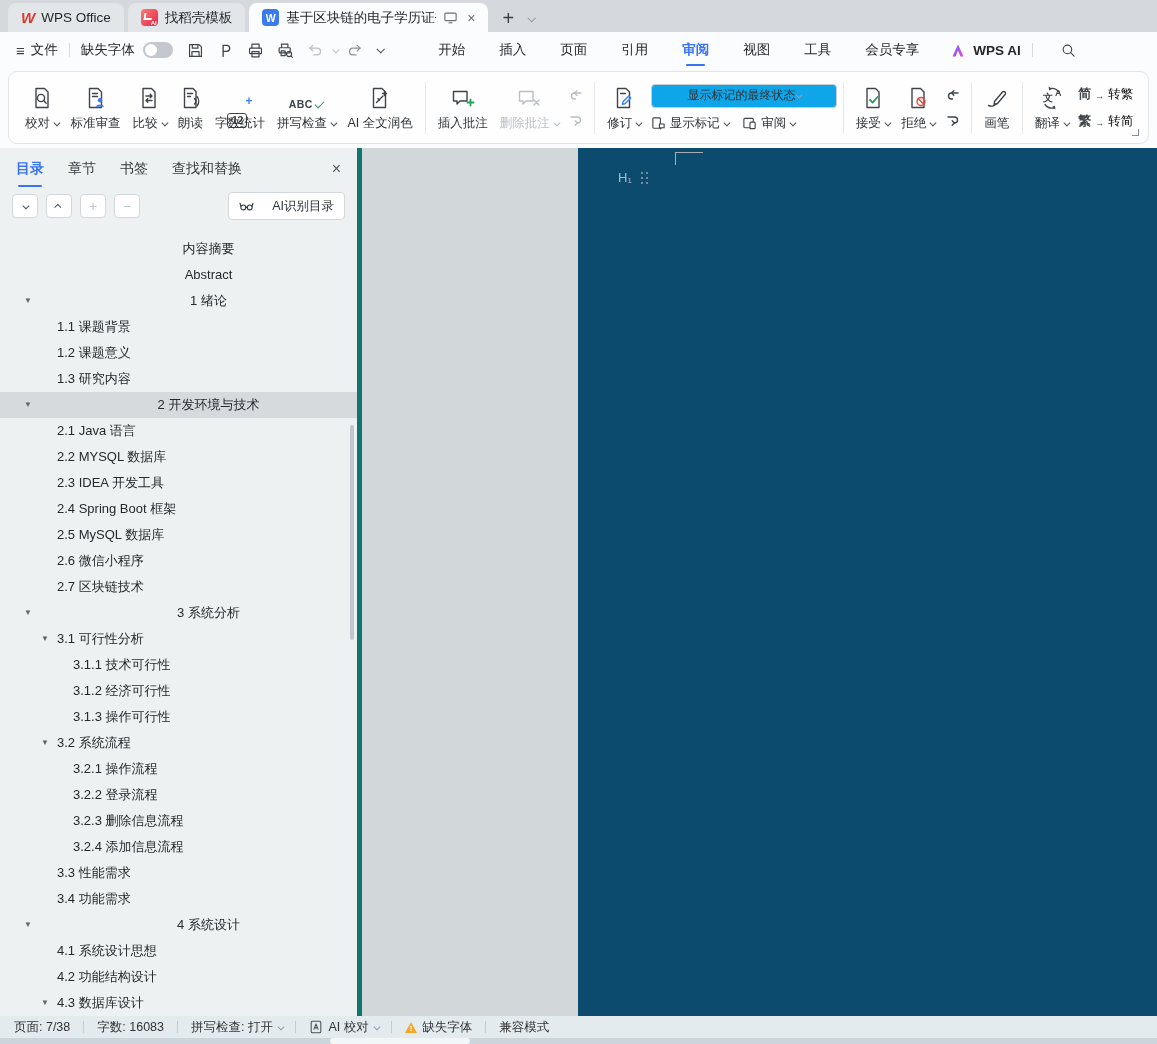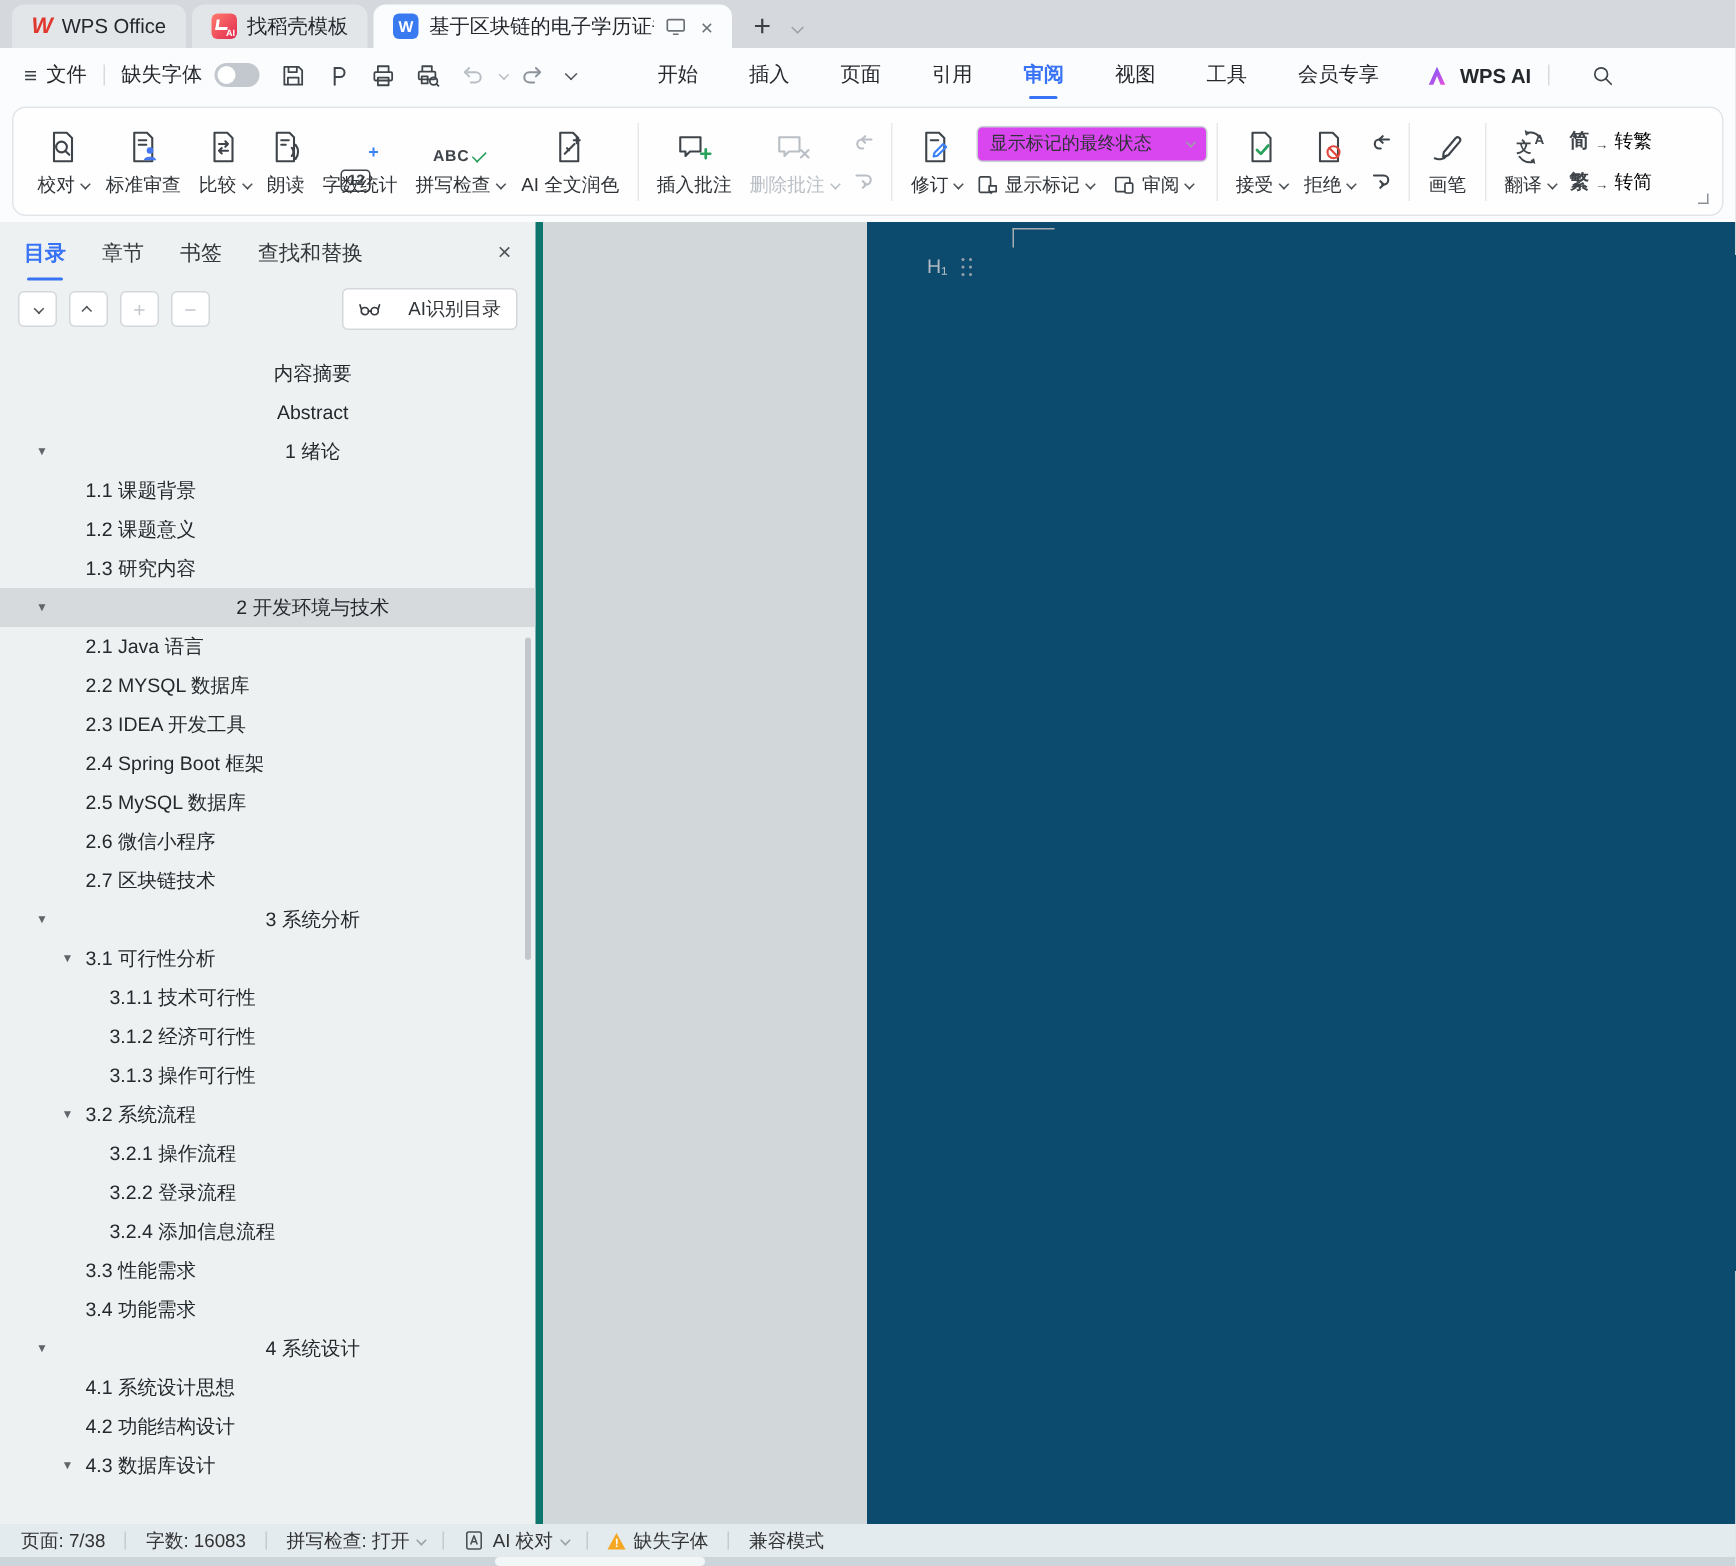--- a/index.html
+++ b/index.html
@@ -56,22 +56,22 @@
                  border:1px solid #e2e5e8; border-radius:9px; display:flex; align-items:center;
                  padding:0 10px; overflow:hidden; }
   .rdiv { width:1px; height:52px; background:#e6e9ec; margin:0 6px; flex:0 0 auto; }
   .rbtn { display:flex; flex-direction:column; align-items:center; justify-content:center; gap:5px;
           padding:0 6px; font-size:12.5px; color:#2f3337; white-space:nowrap; flex:0 0 auto; }
   .rbtn .lblrow { display:flex; align-items:center; gap:4px; }
   .rbtn.disabled, .rbtn.disabled svg { color:#b9bfc5; }
   .ic26 { height:26px; display:flex; align-items:flex-end; justify-content:center; }
   .minicol { display:flex; flex-direction:column; gap:8px; margin:0 4px; flex:0 0 auto; }
   .revcol { display:flex; flex-direction:column; gap:7px; margin-left:4px; flex:0 0 auto; }
-  .msel { width:154px; height:24px; border:1px solid #c8cdd2; border-radius:4px; background:#d946ef;
-          display:flex; align-items:center; justify-content:space-between; padding:0 8px;
+  .msel { width:186px; height:24px; border:1px solid #c8cdd2; border-radius:4px; background:#0ea5e9;
+          display:flex; align-items:center; justify-content:center; padding:0 8px;
           font-size:12px; color:#2f3337; white-space:nowrap; }
   .subrow { display:flex; align-items:center; gap:14px; font-size:12.5px; color:#2f3337; }
   .subbtn { display:flex; align-items:center; gap:4px; white-space:nowrap; }
   .wcbox { min-width:20px; height:15px; border:1.5px solid #3e4449; border-radius:3px; font-size:10px;
            font-weight:700; color:#3e4449; display:flex; align-items:center; justify-content:center; padding:0 1px;margin-top:48px; }
   .wcplus { color:#3b82f6; font-weight:700; font-size:12px; margin-left:-2px; transform:translateY(4px); }
   .abcwrap { display:flex; flex-direction:row; align-items:center; gap:2px; }
   .abctxt { font-size:10.5px; font-weight:700; color:#3e4449; letter-spacing:.5px; }
   .ckm { width:9px; height:5px; border-left:1.8px solid #27a05a; border-bottom:1.8px solid #27a05a;
          transform:rotate(-45deg); }
@@ -644,20 +644,24 @@
         <div class="toc-item lvl3">
           
           <span>3.2.1 操作流程</span>
         </div>
         <div class="toc-item lvl3">
           
           <span>3.2.2 登录流程</span>
         </div>
         <div class="toc-item lvl3">
           
+          <span>3.2.3 删除信息流程</span>
+        </div>
+        <div class="toc-item lvl3">
+          
           <span>3.2.4 添加信息流程</span>
         </div>
         <div class="toc-item lvl2">
           
           <span>3.3 性能需求</span>
         </div>
         <div class="toc-item lvl2">
           
           <span>3.4 功能需求</span>
         </div>

